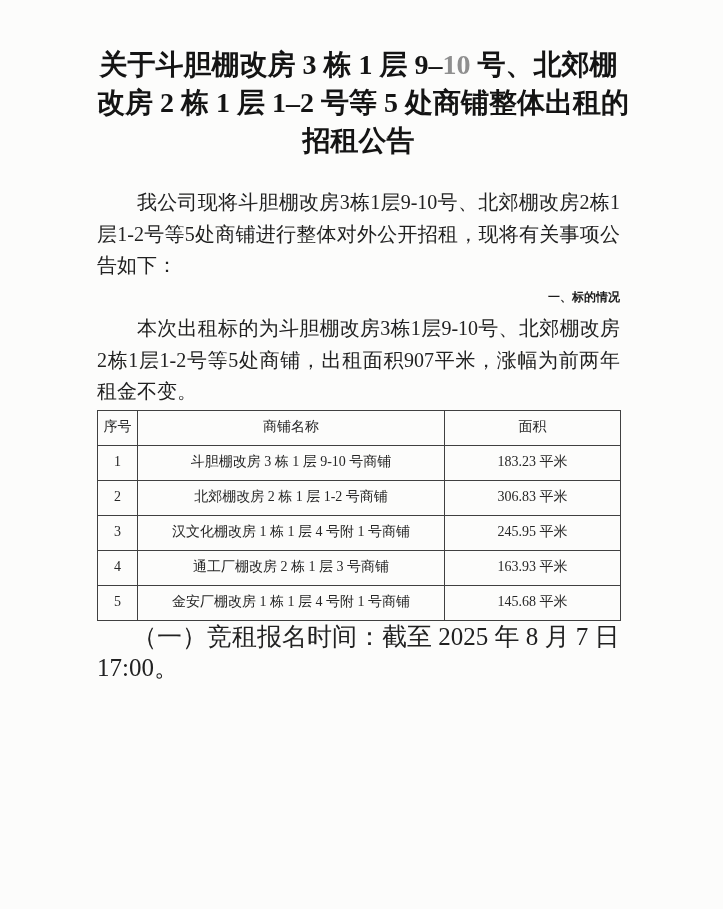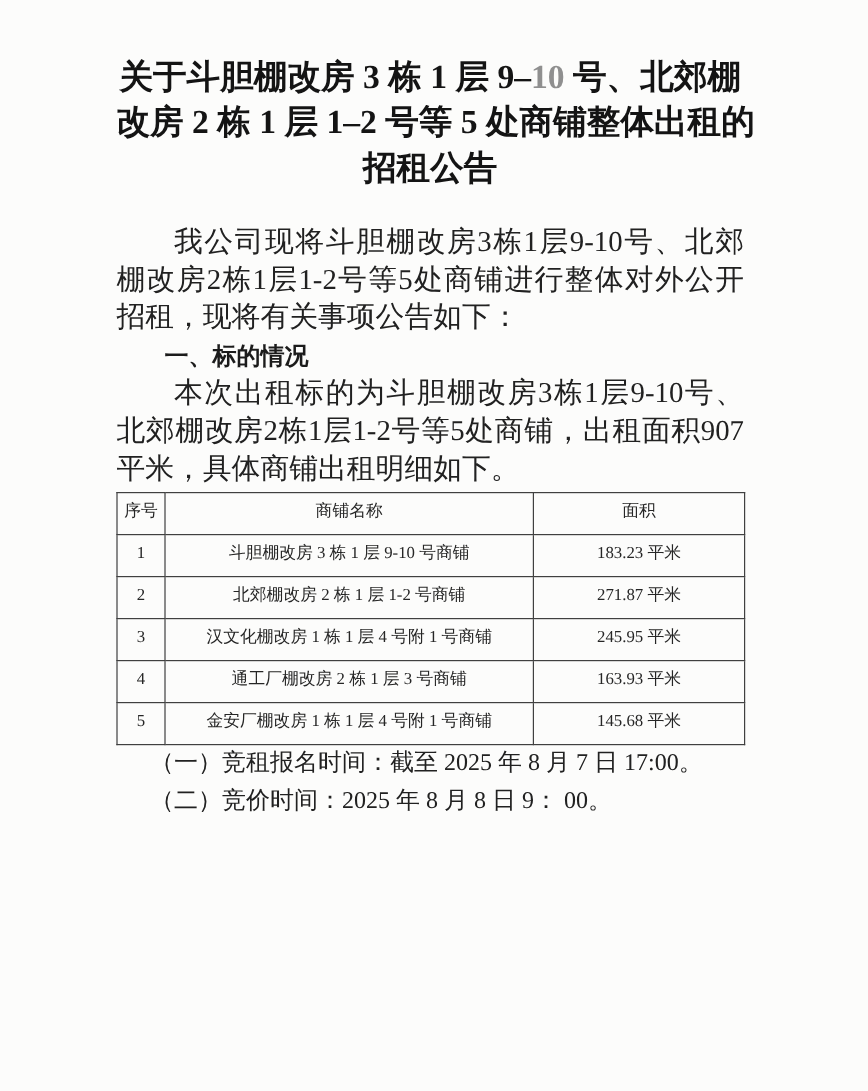--- a/index.html
+++ b/index.html
@@ -32,37 +32,38 @@
     display: block;
     white-space: nowrap;
     text-align: center;
   }
   .faded {
     color: var(--faded_text, #8f8f8f);
   }
   
   .body-text {
     margin: 0;
-    font-size: 24px;
+    font-size: 20px;
     line-height: 31.5px;
     text-align: justify;
     text-indent: 2em;
   }
   .section-heading {
     margin: 0;
-    font-size: 20px;
+    font-size: 12px;
     line-height: 31.5px;
     font-weight: bold;
     font-family: "Liberation Sans", "DejaVu Sans", sans-serif;
     text-indent: 2em;
     color: #1b1b1b;
+    text-align: right;
   }
   .item-line {
     margin: 0;
-    font-size: 20px;
+    font-size: 25px;
     line-height: 31.5px;
     text-indent: 1.4em;
     font-family: Liberation Serif, serif;
   }
   
   table.shops {
     width: 523px;
     table-layout: fixed;
     border-collapse: collapse;
     margin: 2px 0 0 0;
@@ -90,21 +91,21 @@
 
   <h1 class="doc-title">
     <span class="t-line"><span>关于斗胆棚改房 3 栋 1 层 9–</span><span class="faded">10</span><span> 号、北郊棚</span></span>
     <span class="t-line">改房 2 栋 1 层 1–2 号等 5 处商铺整体出租的</span>
     <span class="t-line">招租公告</span>
   </h1>
 
   <p class="body-text">我公司现将斗胆棚改房3栋1层9-10号、北郊棚改房2栋1层1-2号等5处商铺进行整体对外公开招租，现将有关事项公告如下：</p>
 
   <h2 class="section-heading">一、标的情况</h2>
-  <p class="body-text">本次出租标的为斗胆棚改房3栋1层9-10号、北郊棚改房2栋1层1-2号等5处商铺，出租面积907平米，具体商铺出租明细如下。</p>
+  <p class="body-text">本次出租标的为斗胆棚改房3栋1层9-10号、北郊棚改房2栋1层1-2号等5处商铺，出租面积907平米，涨幅为前两年租金不变。</p>
 
   <table class="shops">
     <colgroup>
       <col class="c-no">
       <col class="c-name">
       <col class="c-area">
     </colgroup>
     <thead>
       <tr>
         <th>序号</th>
@@ -114,21 +115,21 @@
     </thead>
     <tbody>
       <tr>
         <td>1</td>
         <td>斗胆棚改房 3 栋 1 层 9-10 号商铺</td>
         <td>183.23 平米</td>
       </tr>
       <tr>
         <td>2</td>
         <td>北郊棚改房 2 栋 1 层 1-2 号商铺</td>
-        <td>271.87 平米</td>
+        <td>306.83 平米</td>
       </tr>
       <tr>
         <td>3</td>
         <td>汉文化棚改房 1 栋 1 层 4 号附 1 号商铺</td>
         <td>245.95 平米</td>
       </tr>
       <tr>
         <td>4</td>
         <td>通工厂棚改房 2 栋 1 层 3 号商铺</td>
         <td>163.93 平米</td>
@@ -136,15 +137,14 @@
       <tr>
         <td>5</td>
         <td>金安厂棚改房 1 栋 1 层 4 号附 1 号商铺</td>
         <td>145.68 平米</td>
       </tr>
     </tbody>
   </table>
 
 
   <p class="item-line">（一）竞租报名时间：截至 2025 年 8 月 7 日 17:00。</p>
-  <p class="item-line">（二）竞价时间：2025 年 8 月 8 日 9： 00。</p>
 
 </div>
 
 </body></html>

